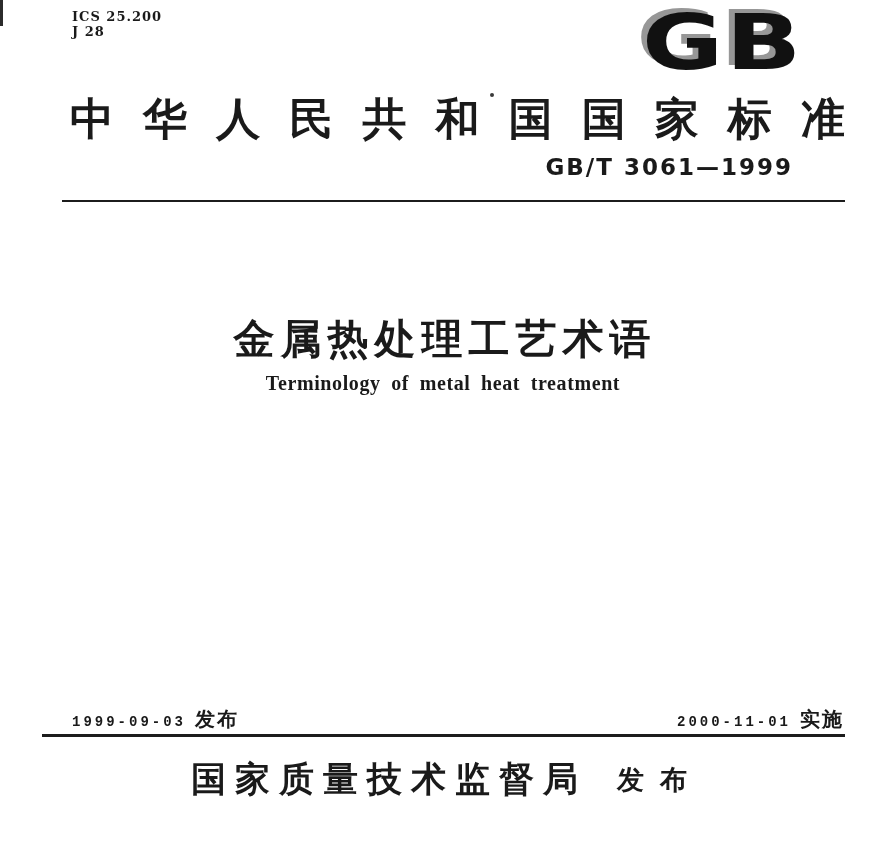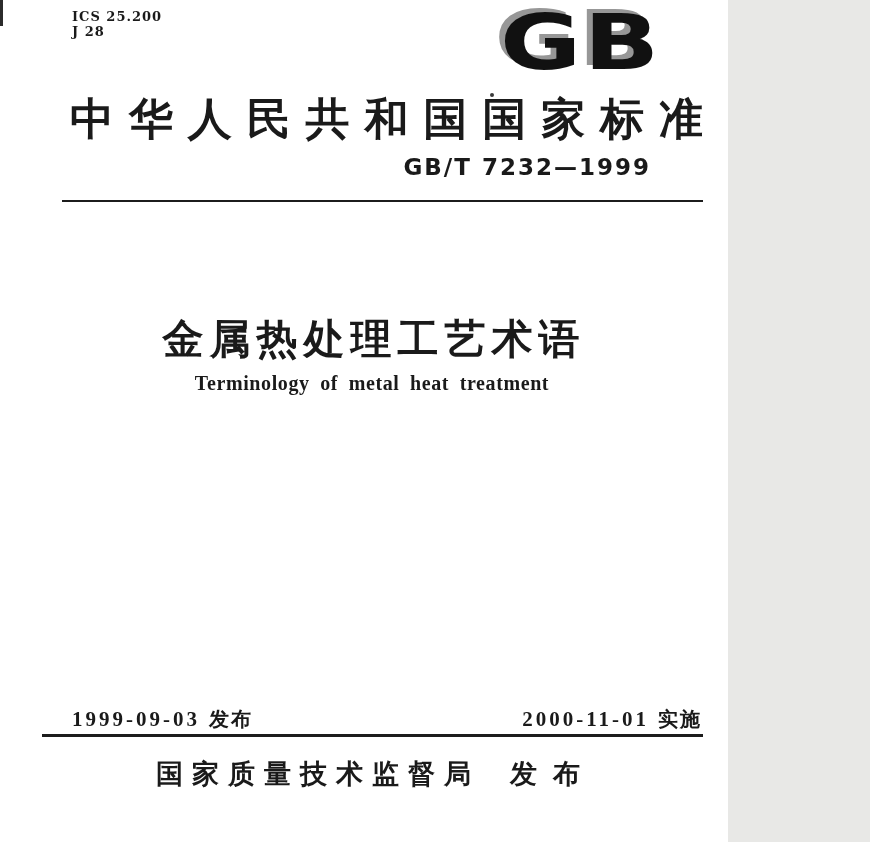--- a/index.html
+++ b/index.html
@@ -1,18 +1,18 @@
 <!DOCTYPE html>
 <html><head>
 <meta charset="utf-8">
 <style>
   html,body{margin:0;padding:0;background:#e8e8e6;}
   .page{
     position:relative;
-    width:728px;height:842px;
+    width:870px;height:842px;
     background:#ffffff;
     overflow:hidden;
     font-family:"Liberation Sans",sans-serif;
     color:#1a1a1a;
   }
   
   .edge-sliver{position:absolute;left:0;top:0;width:3px;height:26px;background:#2b2b2b;}
   .spot{position:absolute;left:490px;top:93px;width:4px;height:4px;background:#3a3a3a;border-radius:50%;}
 
   
@@ -42,31 +42,31 @@
   .title-cn{position:absolute;top:312px;left:0;right:0;text-align:center;
             font-size:41px;font-weight:bold;letter-spacing:6px;transform:translateX(10px);}
   .title-en{position:absolute;top:372px;left:0;right:0;text-align:center;
             font-family:"Liberation Serif",serif;font-size:20px;font-weight:bold;
             letter-spacing:0.6px;word-spacing:5px;transform:translateX(8px);}
 
   
   .dates{position:absolute;top:706px;left:72px;right:26px;
          display:flex;justify-content:space-between;align-items:baseline;}
   .date-group{display:flex;align-items:baseline;}
-  .date-num{font-family:Liberation Serif, serif;font-weight:600;
-            font-size:21px;letter-spacing:3px;text-align:right;}
+  .date-num{font-family:Liberation Mono, monospace;font-weight:600;
+            font-size:14px;letter-spacing:3px;text-align:right;}
   .date-label{font-size:20px;font-weight:bold;letter-spacing:2px;margin-left:9px;}
 
   .rule-bottom{position:absolute;top:734px;left:42px;right:25px;height:3px;background:#1c1c1c;}
 
   
   .publisher{position:absolute;top:756px;left:0;right:0;
              display:flex;justify-content:center;align-items:center;gap:30px;
              transform:translateX(12px);}
-  .publisher .name{font-size:27px;font-weight:bold;letter-spacing:9px;}
+  .publisher .name{font-size:35px;font-weight:bold;letter-spacing:9px;}
   .publisher .action{font-size:27px;font-weight:bold;letter-spacing:16px;}
 </style>
 </head>
 <body>
 
 <div class="page">
 
   <div class="edge-sliver"></div>
   <div class="spot"></div>
 
@@ -87,21 +87,21 @@
       <span>民</span>
       <span>共</span>
       <span>和</span>
       <span>国</span>
       <span>国</span>
       <span>家</span>
       <span>标</span>
       <span>准</span>
     </div>
 
-  <div class="std-code">GB/T 7232—1999</div>
+  <div class="std-code">GB/T 3061—1999</div>
 
   <div class="rule-top"></div>
 
   <div class="title-cn">金属热处理工艺术语</div>
 
   <div class="title-en">Terminology of metal heat treatment</div>
 
   <div class="dates">
     <div class="date-group">
       <span class="date-num">1999-09-03</span>

